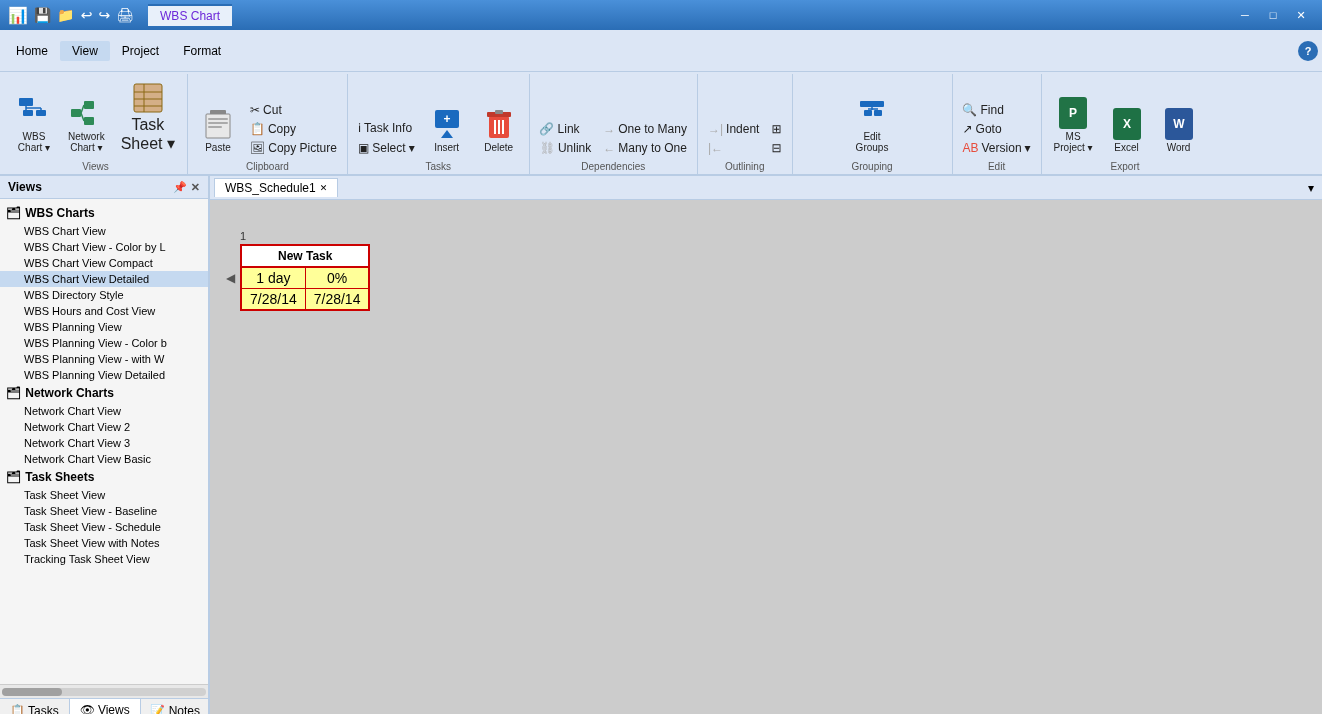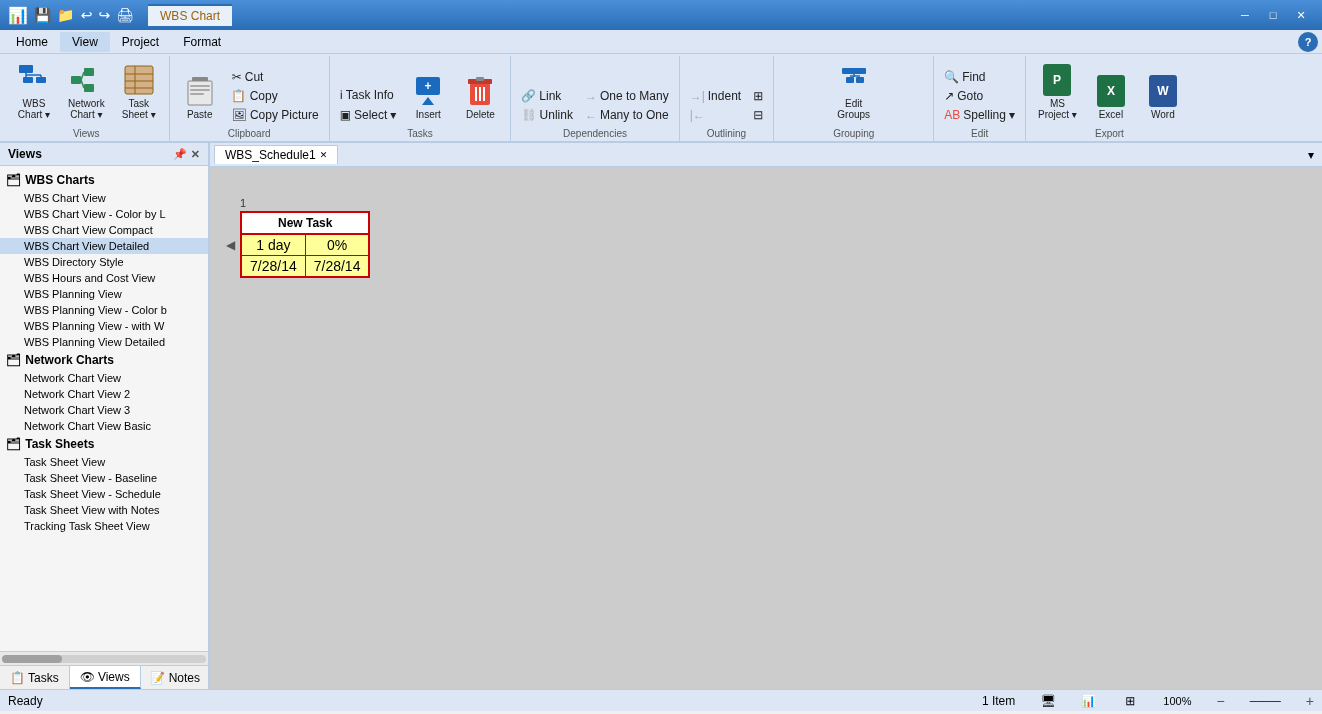--- a/index.html
+++ b/index.html
@@ -16,21 +16,21 @@
       color: white;
     }
     #titlebar-left { display: flex; align-items: center; gap: 6px; }
     #titlebar-title { font-size: 13px; font-weight: normal; }
     #titlebar-controls { display: flex; gap: 2px; }
     .ctrl-btn { width: 26px; height: 20px; display: flex; align-items: center; justify-content: center; cursor: pointer; font-size: 11px; color: white; }
 
     
     #menubar {
       background: #dce6f5;
-      height: 24px;
+      height: 42px;
       display: flex;
       align-items: center;
       padding: 0 4px;
       border-bottom: 1px solid #b8cce4;
     }
     .menu-item {
       padding: 3px 12px;
       cursor: pointer;
       border-radius: 2px;
       font-size: 12px;
@@ -297,21 +297,21 @@
 <div id="titlebar">
   <div id="titlebar-left">
 
     <span style="font-size:16px;">📊</span>
 
     <span style="font-size:14px; cursor:pointer;">💾</span>
     <span style="font-size:14px; cursor:pointer;">📁</span>
     <span style="font-size:14px; cursor:pointer;">↩</span>
     <span style="font-size:14px; cursor:pointer;">↪</span>
     <span style="font-size:14px; cursor:pointer;">🖨</span>
-    <div style="background:#e8f0fa; color:#a16207; padding:3px 12px; font-size:12px; border-top:2px solid #2a6db5; margin-left:8px;">WBS Chart</div>
+    <div style="background:#e8f0fa; color:#6d28d9; padding:3px 12px; font-size:12px; border-top:2px solid #2a6db5; margin-left:8px;">WBS Chart</div>
   </div>
   <div id="titlebar-controls">
     <div class="ctrl-btn">─</div>
     <div class="ctrl-btn">□</div>
     <div class="ctrl-btn close-btn">✕</div>
   </div>
 </div>
 
 <div id="menubar">
   <div class="menu-item">Home</div>
@@ -355,21 +355,21 @@
       <div class="ribbon-large">
         <div class="large-icon">
           <svg width="32" height="32" viewBox="0 0 32 32">
             <rect x="2" y="2" width="28" height="28" fill="#d4af87" rx="2" stroke="#8b6914" stroke-width="1"></rect>
             <line x1="2" y1="10" x2="30" y2="10" stroke="#8b6914" stroke-width="1"></line>
             <line x1="2" y1="17" x2="30" y2="17" stroke="#8b6914" stroke-width="1"></line>
             <line x1="2" y1="24" x2="30" y2="24" stroke="#8b6914" stroke-width="1"></line>
             <line x1="12" y1="2" x2="12" y2="30" stroke="#8b6914" stroke-width="1"></line>
           </svg>
         </div>
-        <span style="font-size:10px; ">Task<br>Sheet ▾</span>
+        <span style="font-size:16px; ">Task<br>Sheet ▾</span>
       </div>
     </div>
     <div class="ribbon-group-label">Views</div>
   </div>
 
   <div class="ribbon-group">
     <div class="ribbon-group-content">
       <div class="ribbon-large">
         <div class="large-icon">
           <svg width="32" height="32" viewBox="0 0 32 32">
@@ -513,21 +513,21 @@
         <div class="ribbon-btn-small">
           <span>🔍</span>
           <span>Find</span>
         </div>
         <div class="ribbon-btn-small">
           <span>↗</span>
           <span>Goto</span>
         </div>
         <div class="ribbon-btn-small">
           <span style="color:#e74c3c;">AB</span>
-          <span>Spelling</span>
+          <span>Version</span>
           <span>▾</span>
         </div>
       </div>
     </div>
     <div class="ribbon-group-label">Edit</div>
   </div>
 
   <div class="ribbon-group">
     <div class="ribbon-group-content">
       <div class="ribbon-large">

